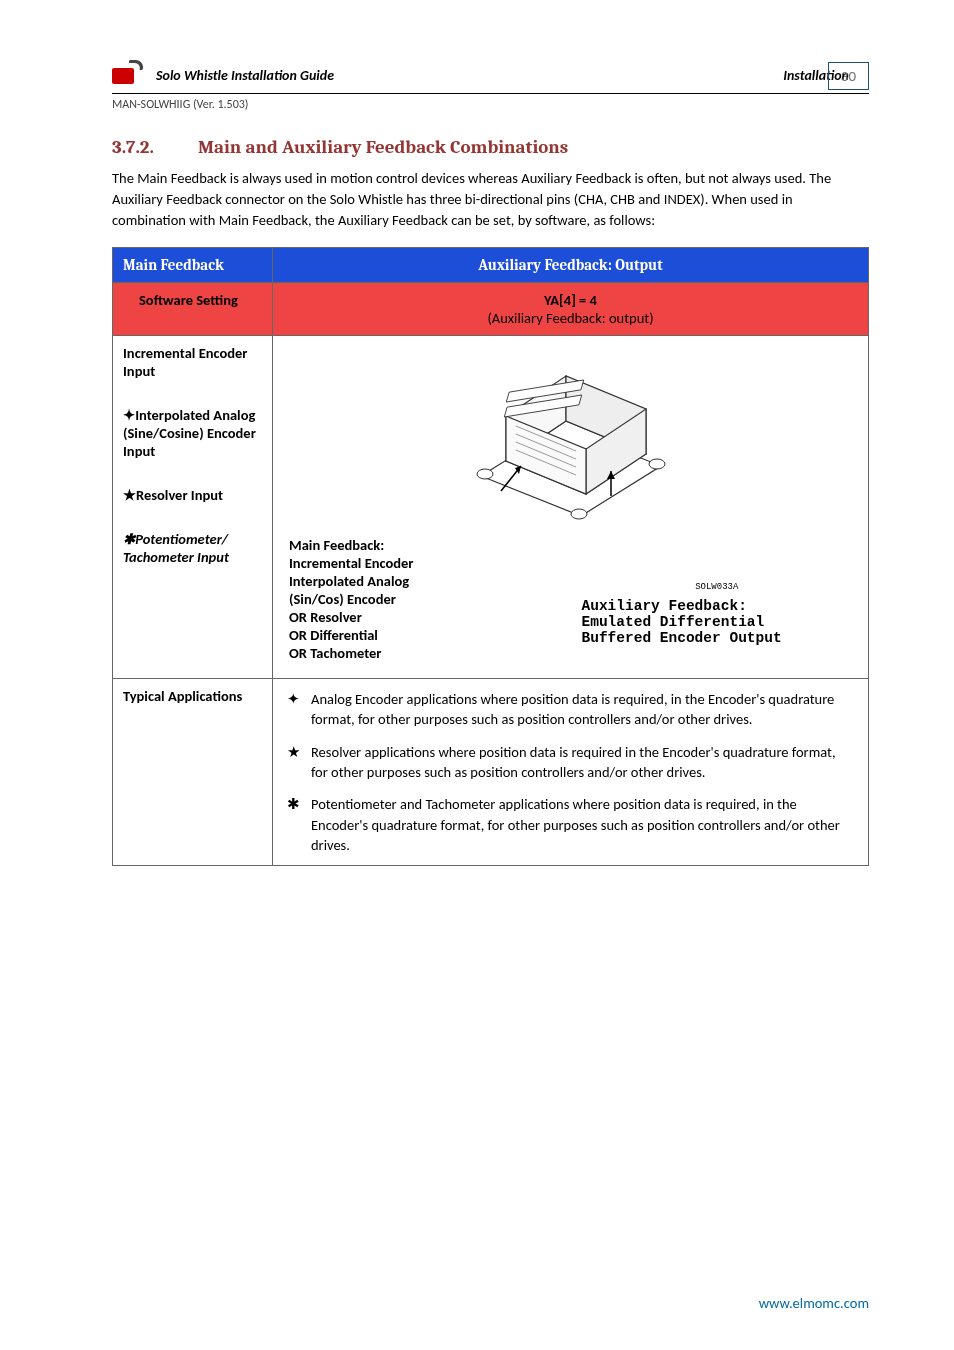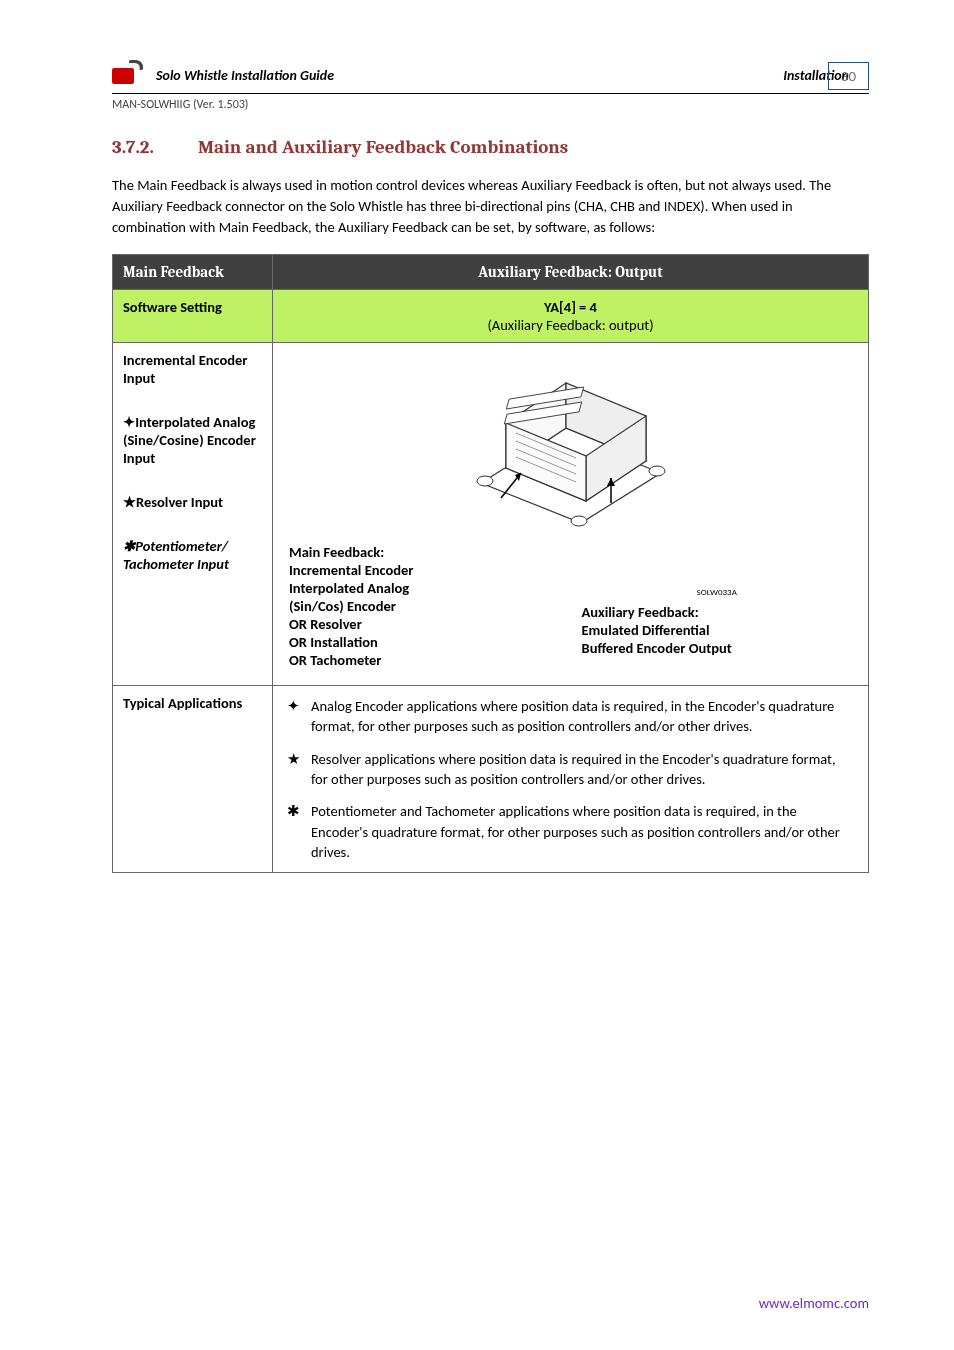--- a/index.html
+++ b/index.html
@@ -71,50 +71,50 @@
   .version {
     font-size: 12px;
     color: #444;
     margin-bottom: 25px;
   }
   h2.section-heading {
     color: #943634;
     font-weight: bold;
     font-size: 19px;
     font-family: Cambria, Georgia, serif;
-    margin-bottom: 17px;
+    margin-bottom: 10px;
   }
   h2.section-heading .num { margin-right: 40px; }
   .intro {
     font-size: 14.5px;
     line-height: 1.45;
     margin-bottom: 16px;
   }
   table.fb {
     width: 100%;
     border-collapse: collapse;
     font-size: 14.5px;
   }
   table.fb td, table.fb th {
     border: 1px solid #666;
     vertical-align: top;
   }
   .hdr-blue {
-    background: #404040;
+    background: #1d4ed8;
     color: #fff;
     font-family: Cambria, Georgia, serif;
     font-weight: bold;
     font-size: 15px;
     padding: 8px 10px;
   }
   .hdr-blue.center { text-align: center; }
   .hdr-gray {
-    background: #bef264;
-    font-weight: bold;
-    padding: 8px 10px;
+    background: #ef4444;
+    font-weight: bold;
+    padding: 8px 26px;
   }
   .hdr-gray.center { text-align: center; }
   .hdr-gray .sub { font-weight: normal; display: block; }
   .leftcell {
     font-weight: bold;
     padding: 8px 10px;
     width: 160px;
   }
   .leftcell .row { margin-bottom: 26px; }
   .bigcell {
@@ -125,38 +125,38 @@
     text-align: center;
     margin-bottom: 6px;
   }
   .label-row {
     display: flex;
     align-items: center;
     gap: 22px;
   }
   .label-col { font-size: 14.5px; }
   .label-col .t { font-weight: bold; }
-  .aux-col { margin-top: 36px; }
+  .aux-col { margin-top: 36px; font-family: Liberation Mono, monospace; }
   .solw { font-size: 9px; text-align: center; margin-top: -6px; margin-bottom: 6px;}
   .apps-cell { padding: 10px 14px; }
   .apps-cell .item {
     display: flex;
     margin-bottom: 12px;
     line-height: 1.4;
   }
   .apps-cell .item .bullet {
     width: 24px;
     flex-shrink: 0;
     font-size: 15px;
   }
   .footer-link {
     position: absolute;
     bottom: 38px;
     right: 85px;
-    color: #6d28d9;
+    color: #0369a1;
     font-size: 14.5px;
   }
 </style>
 </head>
 <body>
 
 <div class="page">
 
   <div class="header-row">
     <div class="logo">
@@ -238,21 +238,21 @@
             <polygon points="150,125 146,133 154,133" fill="#000"></polygon>
           </svg>
         </div>
         <div class="label-row">
           <div class="label-col" style="flex:1;">
             <div class="t">Main Feedback:</div>
             <div class="t">Incremental Encoder</div>
             <div class="t">Interpolated Analog</div>
             <div class="t">(Sin/Cos) Encoder</div>
             <div class="t">OR Resolver</div>
-            <div class="t">OR Installation</div>
+            <div class="t">OR Differential</div>
             <div class="t">OR Tachometer</div>
           </div>
           <div class="label-col aux-col" style="flex:1; text-align:left;">
             <div class="solw">SOLW033A</div>
             <div class="t">Auxiliary Feedback:</div>
             <div class="t">Emulated Differential</div>
             <div class="t">Buffered Encoder Output</div>
           </div>
         </div>
       </td>

